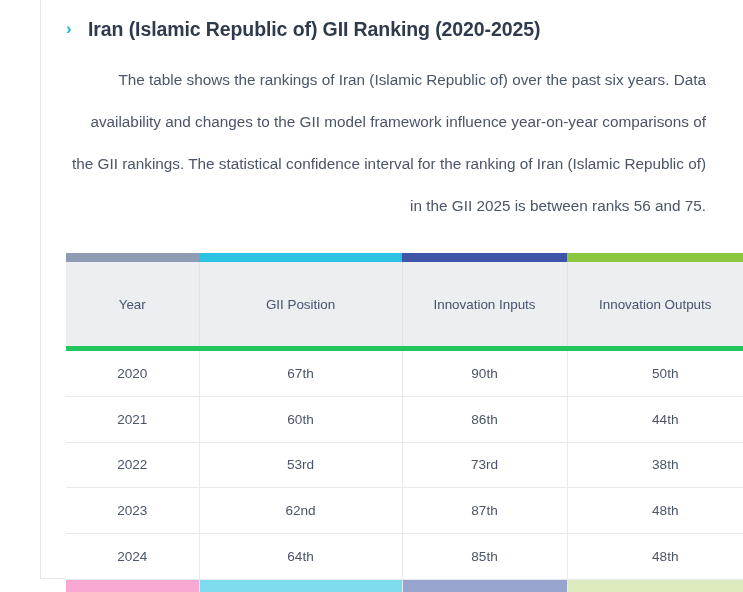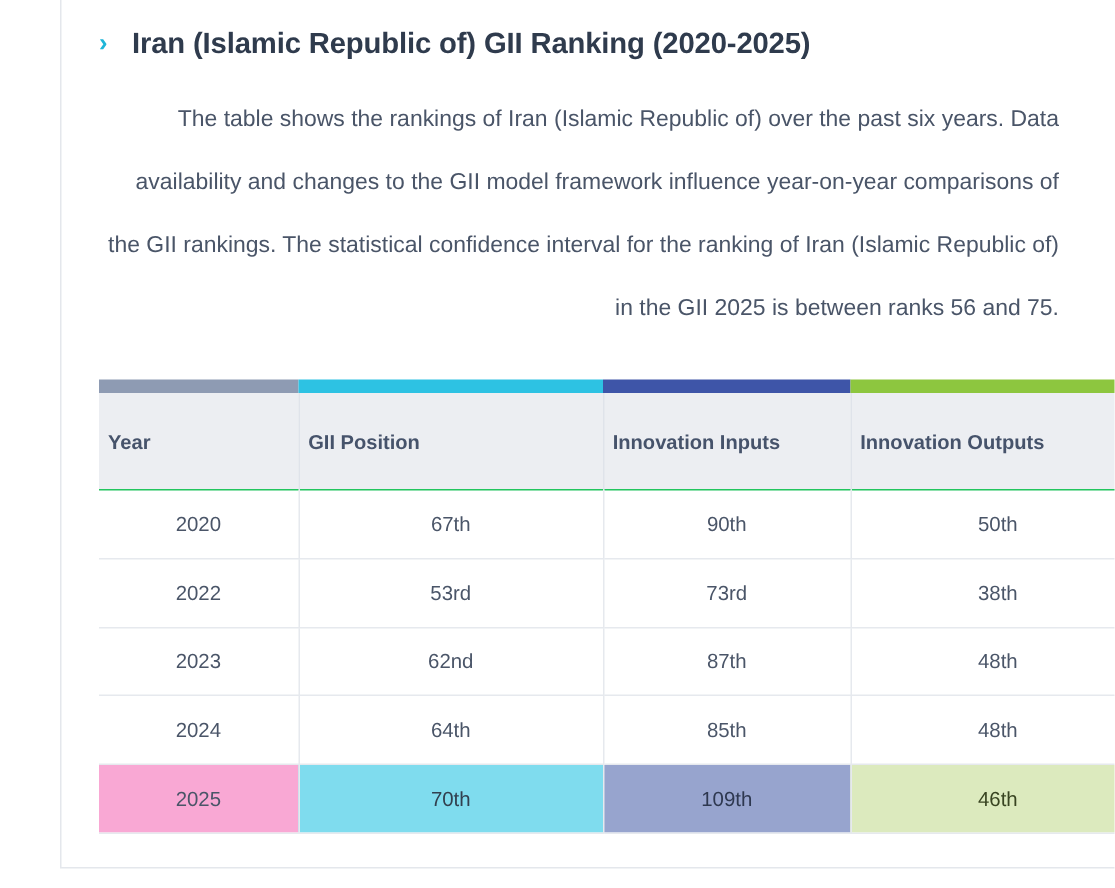--- a/index.html
+++ b/index.html
@@ -92,42 +92,42 @@
   }
   .bar-year { background: #8e9bb3; }
   .bar-pos { background: #2dc2e3; }
   .bar-in { background: #3e55a8; }
   .bar-out { background: #8dc63f; }
 
   thead th {
     background: #eceef2;
     color: #46536b;
     font-size: 13.4px;
-    font-weight: bold;
+    font-weight: normal;
     height: 52px;
-    padding: 6px;
-    text-align: left;
+    padding: 16px;
+    text-align: center;
     border-right: 1px solid #dfe3ea;
     vertical-align: middle;
   }
   thead th:last-child { border-right: none; }
 
   tbody td {
     height: 44.8px;
     font-size: 13.6px;
     text-align: center;
     color: #4a5568;
     background: #ffffff;
     border-bottom: 1px solid #e6e9ee;
     border-right: 1px solid #e6e9ee;
     padding: 0;
     vertical-align: middle;
   }
   tbody td:last-child { border-right: none; padding-left: 20px; }
-  tbody tr:first-child td { border-top: 1px solid #22c55e; }
+  tbody tr:first-child td { border-top: 5px solid #22c55e; }
 
   tbody tr.highlight td.year-cell { background: #f9a8d4; }
   tbody tr.highlight td.pos-cell { background: #7fdcee; color: #32404f; }
   tbody tr.highlight td.in-cell { background: #97a4ce; color: #2e3850; }
   tbody tr.highlight td.out-cell { background: #dceabe; color: #384421; }
 </style>
 </head>
 <body>
 
 <div class="page">
@@ -165,20 +165,26 @@
         </tr>
       </thead>
       <tbody>
         <tr>
           <td class="year-cell">2020</td>
           <td class="pos-cell">67th</td>
           <td class="in-cell">90th</td>
           <td class="out-cell">50th</td>
         </tr>
         <tr>
+          <td class="year-cell">2021</td>
+          <td class="pos-cell">60th</td>
+          <td class="in-cell">86th</td>
+          <td class="out-cell">44th</td>
+        </tr>
+        <tr>
           <td class="year-cell">2022</td>
           <td class="pos-cell">53rd</td>
           <td class="in-cell">73rd</td>
           <td class="out-cell">38th</td>
         </tr>
         <tr>
           <td class="year-cell">2023</td>
           <td class="pos-cell">62nd</td>
           <td class="in-cell">87th</td>
           <td class="out-cell">48th</td>

